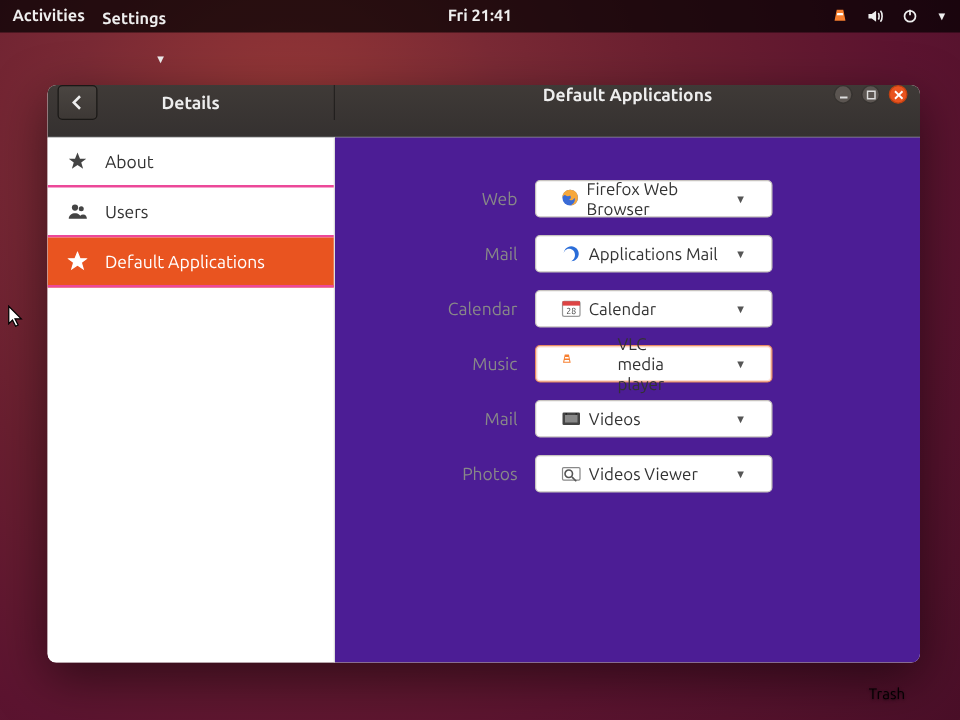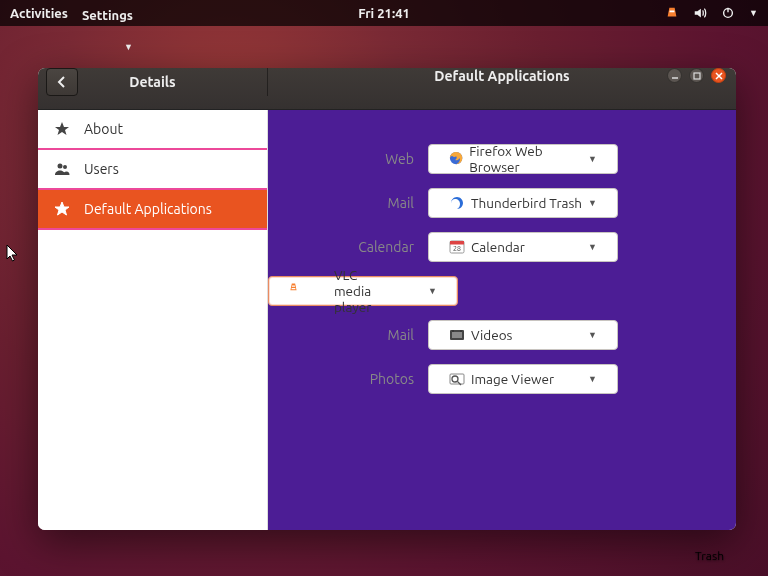--- a/index.html
+++ b/index.html
@@ -234,39 +234,40 @@
       </div>
       <div class="row">
         <div class="row-label">Mail</div>
         <div class="combo">
           <span class="app-ico">
               <svg viewBox="0 0 16 16">
                 <circle cx="8" cy="8" r="7" fill="#fff"></circle>
                 <path fill="#2b6dd8" d="M2 8c0-3 2.5-6 6-6s6 3 6 6-2.5 6-6 6c2-1 3-3 3-5 0-3-2-5-5-5-2 0-4 2-4 4z"></path>
               </svg>
             </span>
-          <span>Thunderbird Trash</span>
+          <span>Applications Mail</span>
           <span class="caret">▼</span>
         </div>
       </div>
       <div class="row">
         <div class="row-label">Calendar</div>
         <div class="combo">
           <span class="app-ico">
               <svg viewBox="0 0 16 16">
                 <rect x="1" y="2" width="14" height="12" rx="1.5" fill="#fff" stroke="#999"></rect>
                 <rect x="1" y="2" width="14" height="3.5" fill="#d44"></rect>
                 <text x="8" y="12" font-size="7" text-anchor="middle" fill="#444">28</text>
               </svg>
             </span>
           <span>Calendar</span>
           <span class="caret">▼</span>
         </div>
       </div>
       <div class="row">
+        <div class="row-label">Music</div>
         <div class="combo selected">
           <span class="app-ico">
               <svg viewBox="0 0 16 16">
                 <path fill="#f77f2f" d="M5 1h6l2.5 12h-11z"></path>
                 <path fill="#fff" d="M5.6 4.5h4.8l.5 2.4H5.1zM4.8 9h6.4l.5 2.4H4.3z"></path>
               </svg>
             </span>
           <span>VLC media player</span>
           <span class="caret">▼</span>
         </div>
@@ -289,21 +290,21 @@
       <div class="row">
         <div class="row-label">Photos</div>
         <div class="combo">
           <span class="app-ico">
               <svg viewBox="0 0 16 16">
                 <rect x="1" y="3" width="14" height="10" rx="1" fill="#fff" stroke="#888"></rect>
                 <circle cx="6" cy="8" r="3" fill="none" stroke="#555" stroke-width="1.3"></circle>
                 <path stroke="#555" stroke-width="1.3" d="M8.5 10.5L12 14"></path>
               </svg>
             </span>
-          <span>Image Viewer</span>
+          <span>Videos Viewer</span>
           <span class="caret">▼</span>
         </div>
       </div>
     </div>
   </div>
 </div>
 
 <div class="cursor">
   <svg viewBox="0 0 14 20">
       <path fill="#fff" stroke="#000" stroke-width="1" d="M1 1l0 14 3-3 2.5 5 2-1-2.5-5H11z"></path>

